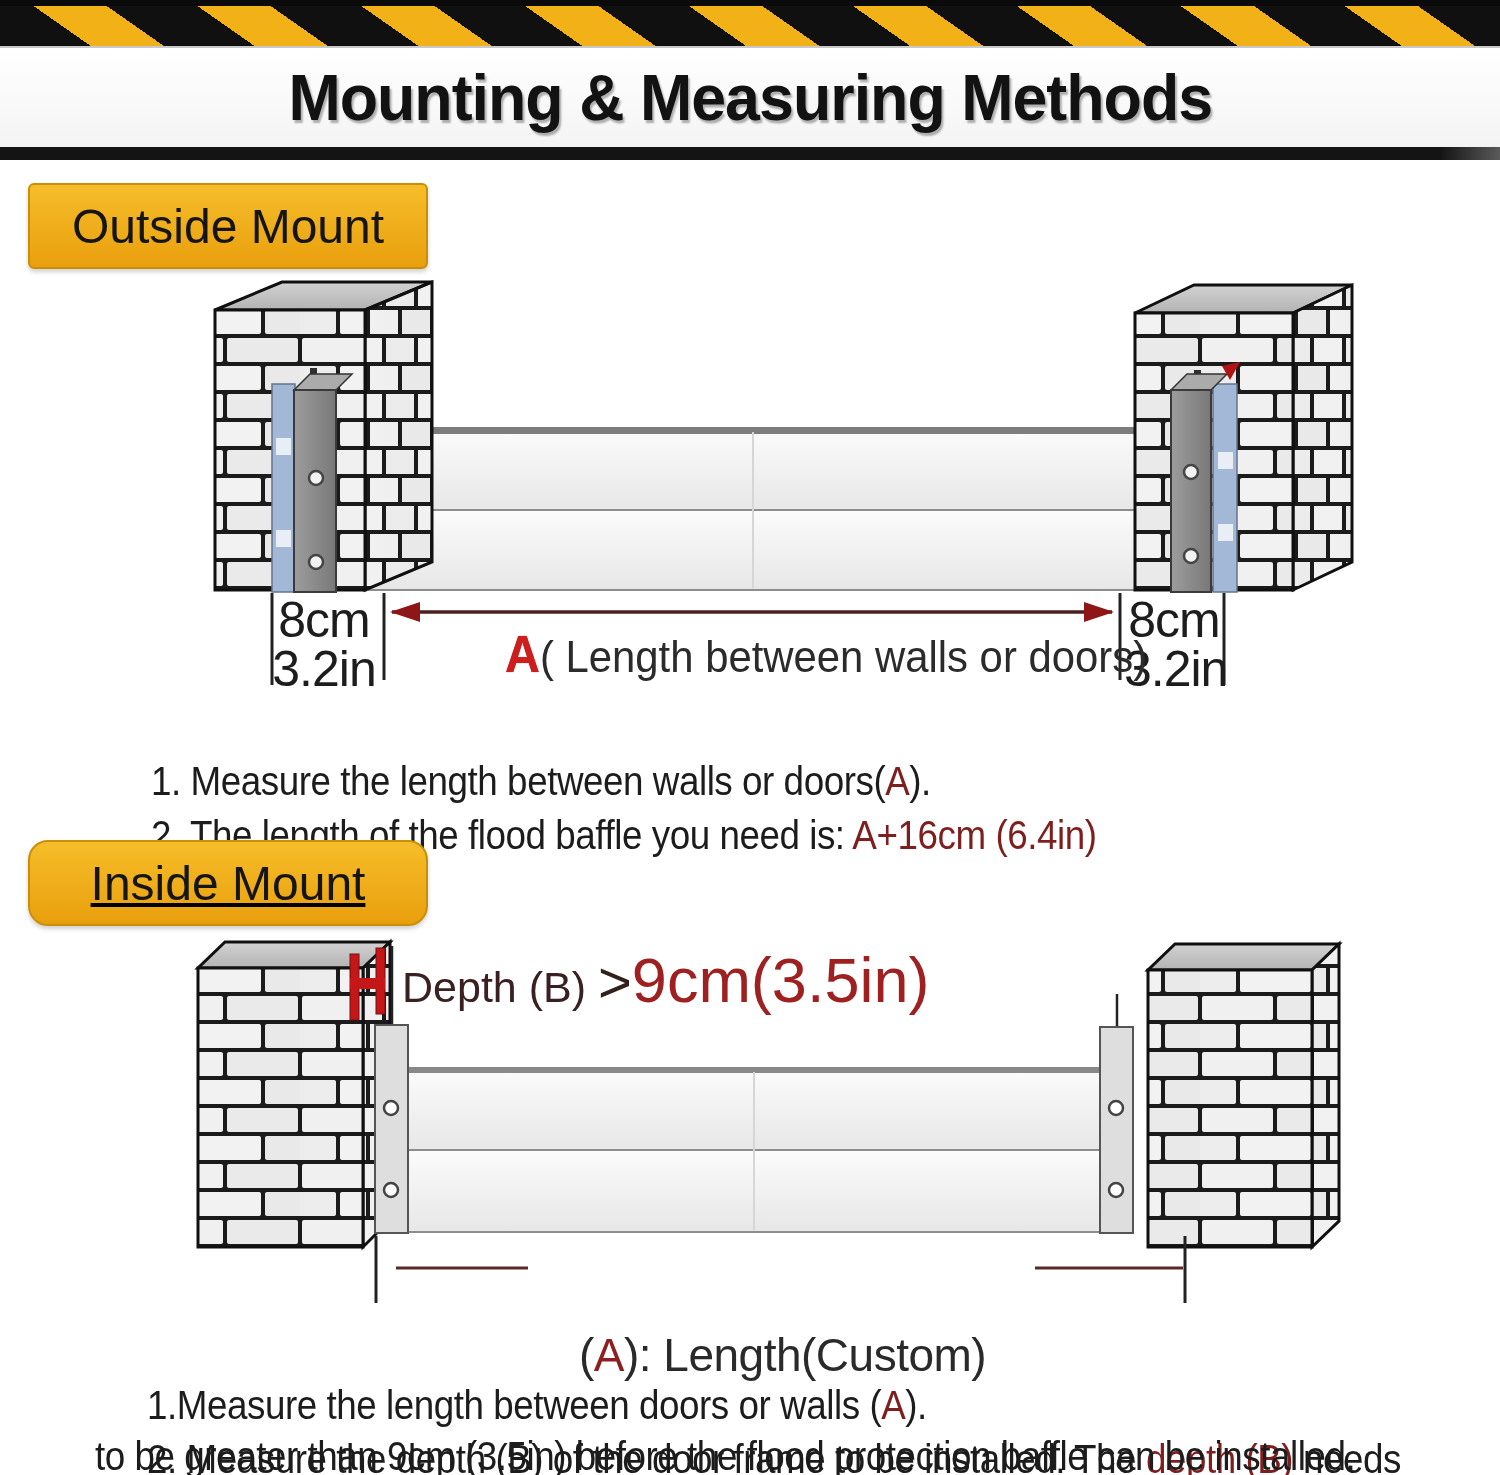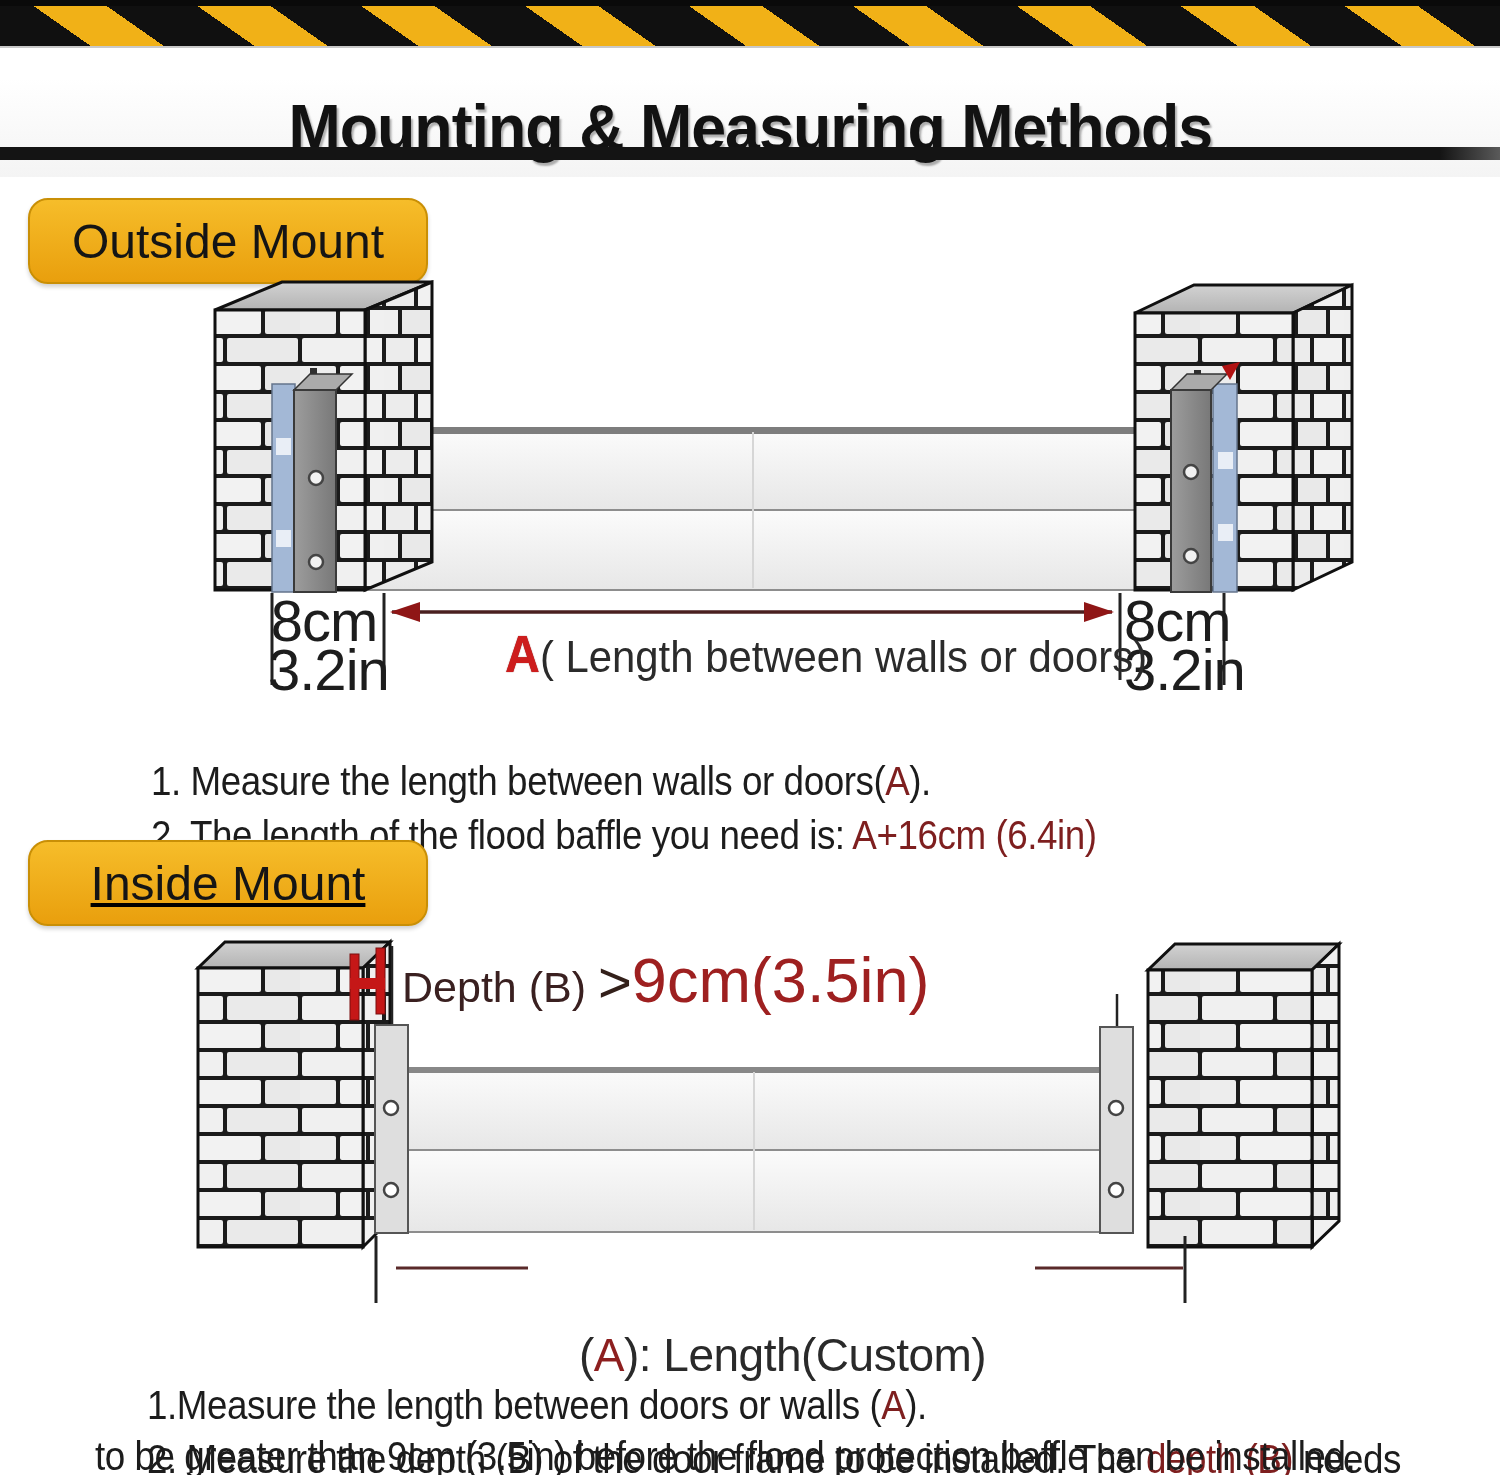--- a/index.html
+++ b/index.html
@@ -9,47 +9,47 @@
   }
   
   .hazard{
     position:absolute;left:0;top:0;width:1500px;height:48px;
     background:repeating-linear-gradient(35deg,#101010 0 52px,#f1b117 52px 94px);
     border-top:6px solid #0a0a0a;border-bottom:2px solid #c9c9c9;box-sizing:border-box;
   }
   .title-band{
     position:absolute;left:0;top:48px;width:1500px;height:99px;
     background:linear-gradient(#ffffff,#f4f4f4);
-    display:flex;align-items:center;justify-content:center;margin-top:30px;
+    display:flex;align-items:center;justify-content:center;
   }
   .page-title{
     font-size:64px;font-weight:bold;color:#121212;letter-spacing:-1px;
     transform:scaleX(0.98);text-shadow:2px 3px 2px rgba(0,0,0,0.30);
     white-space:nowrap;
   }
   .black-bar{
     position:absolute;left:0;top:147px;width:1500px;height:13px;
     background:linear-gradient(90deg,#141414 0 96%,#5a5a5a);
   }
   
   .badge{
     position:absolute;left:28px;width:400px;height:86px;border-radius:20px;
     background:linear-gradient(#f6bd2a,#e99f0d);
     border:2px solid #c98f06;box-sizing:border-box;
     display:flex;align-items:center;justify-content:center;
     box-shadow:0 3px 4px rgba(0,0,0,0.18);
   }
   .badge span{font-size:48px;color:#151515;letter-spacing:0;}
-  .badge-outside{top:198px;}
+  .badge-outside{top:183px;border-radius:6px;}
   .badge-inside{top:840px;text-decoration:underline;}
   
   .diagram{position:absolute;left:0;}
   
   .meas{
-    position:absolute;color:#1d1d1d;font-size:58px;line-height:49px;text-align:center;
+    position:absolute;color:#1d1d1d;font-size:50px;line-height:49px;text-align:center;
     letter-spacing:-1px;white-space:nowrap;
   }
   .span-label{
     position:absolute;display:flex;align-items:baseline;white-space:pre;
     transform:scaleX(0.93);transform-origin:0 0;
   }
   .span-label .accent-a{font-size:52px;font-weight:bold;color:#cd1d1d;text-shadow:0 0 1px #7a0f0f;}
   .span-label .rest{font-size:45px;color:#2b2b2b;}
   .depth-label{
     position:absolute;display:flex;align-items:baseline;white-space:pre;

